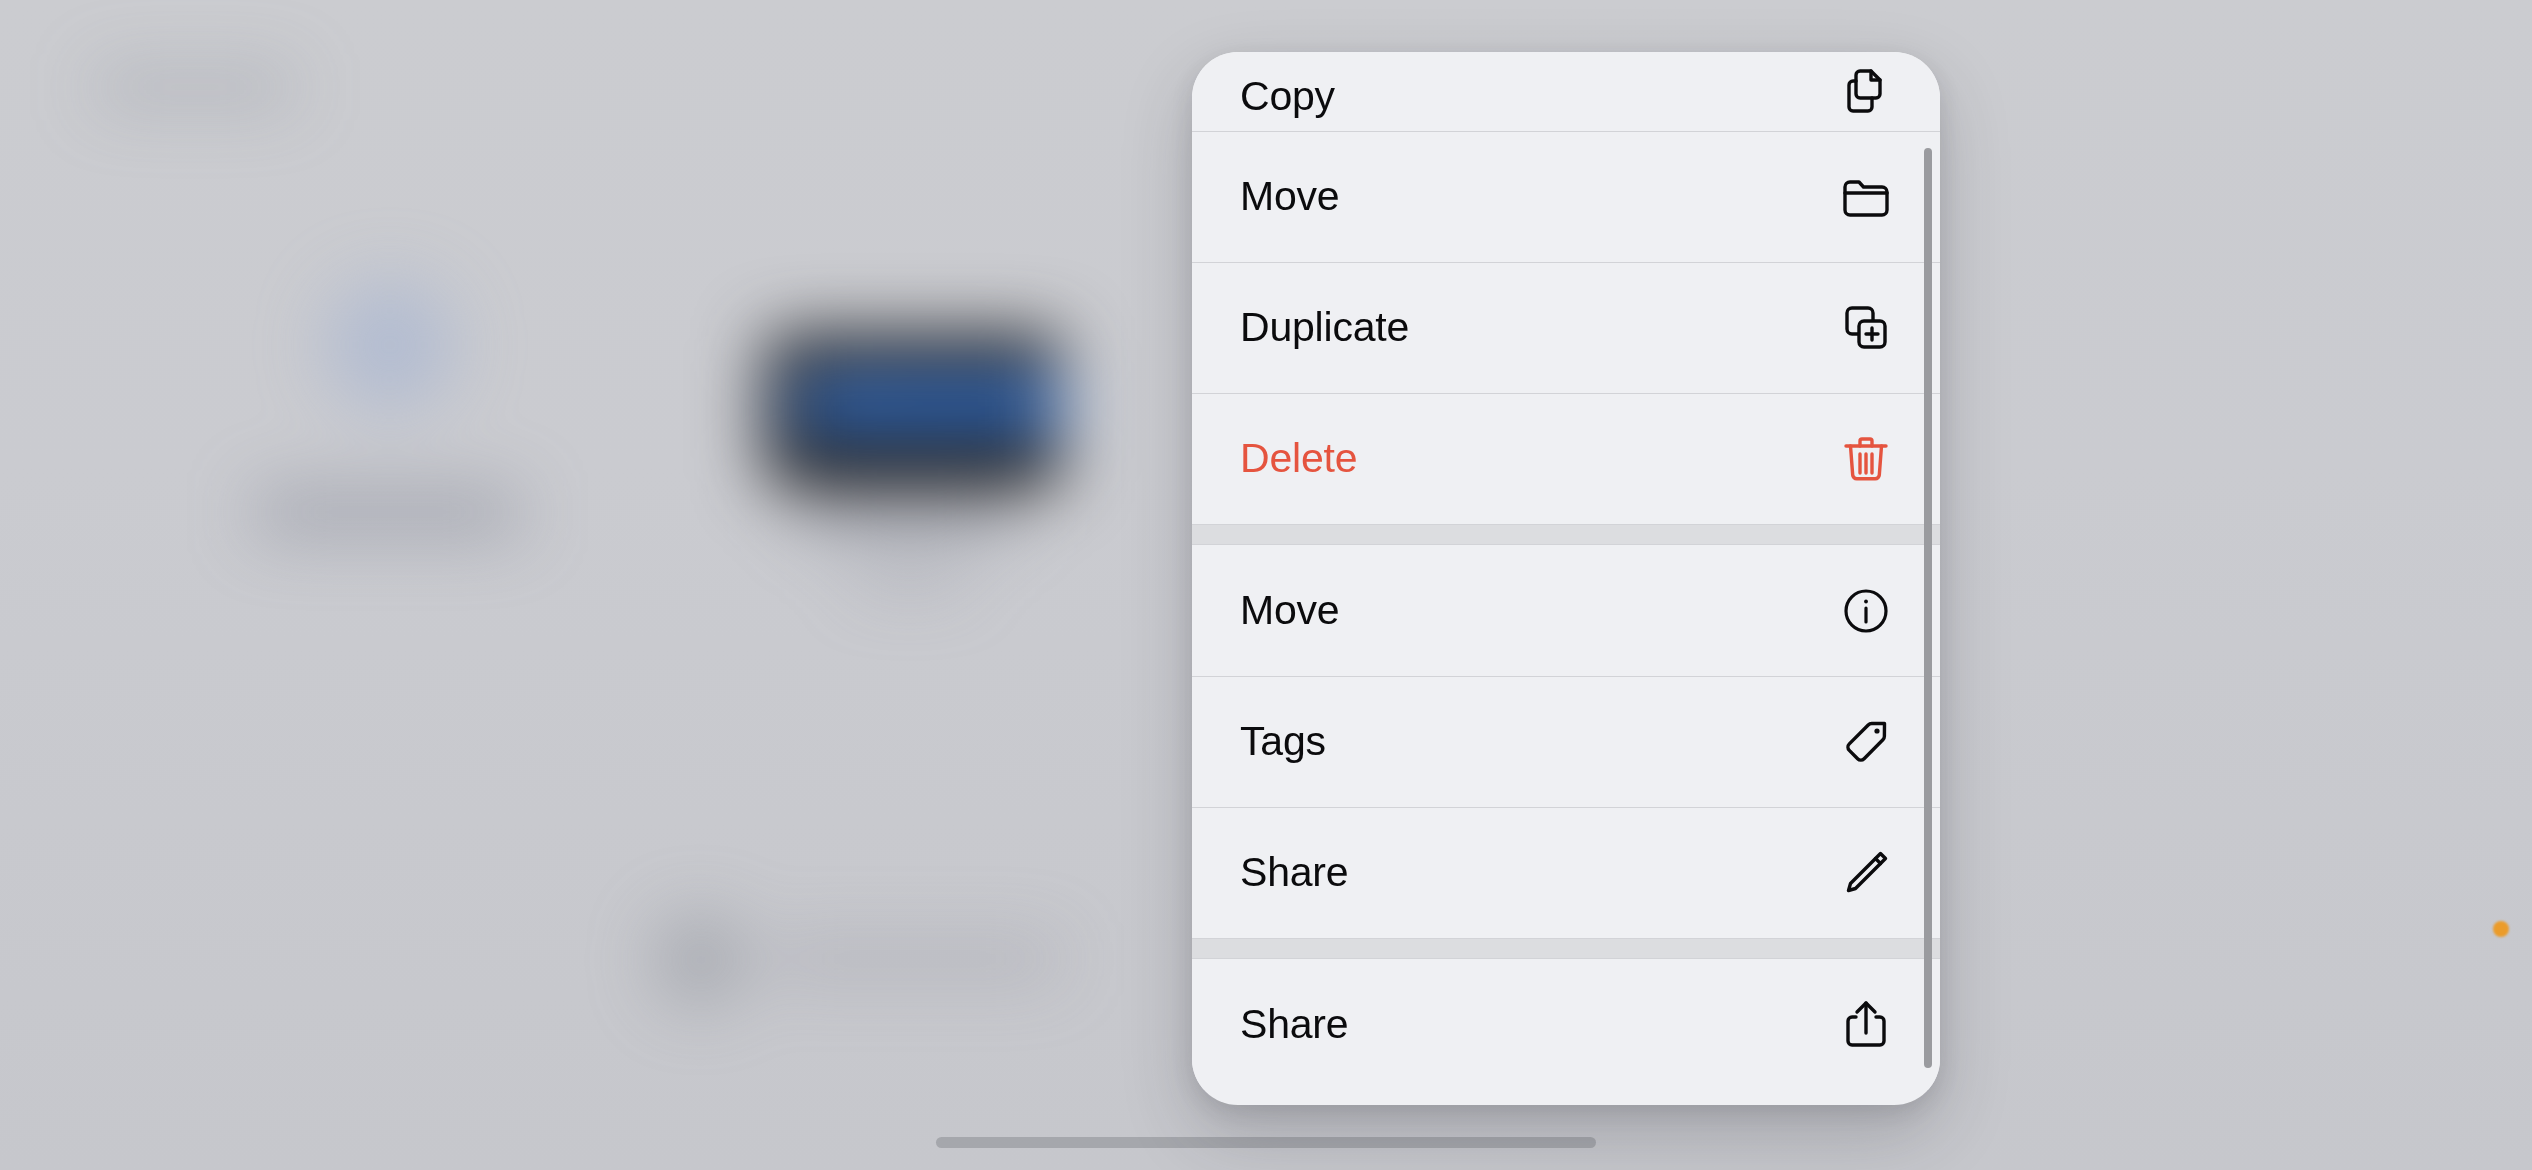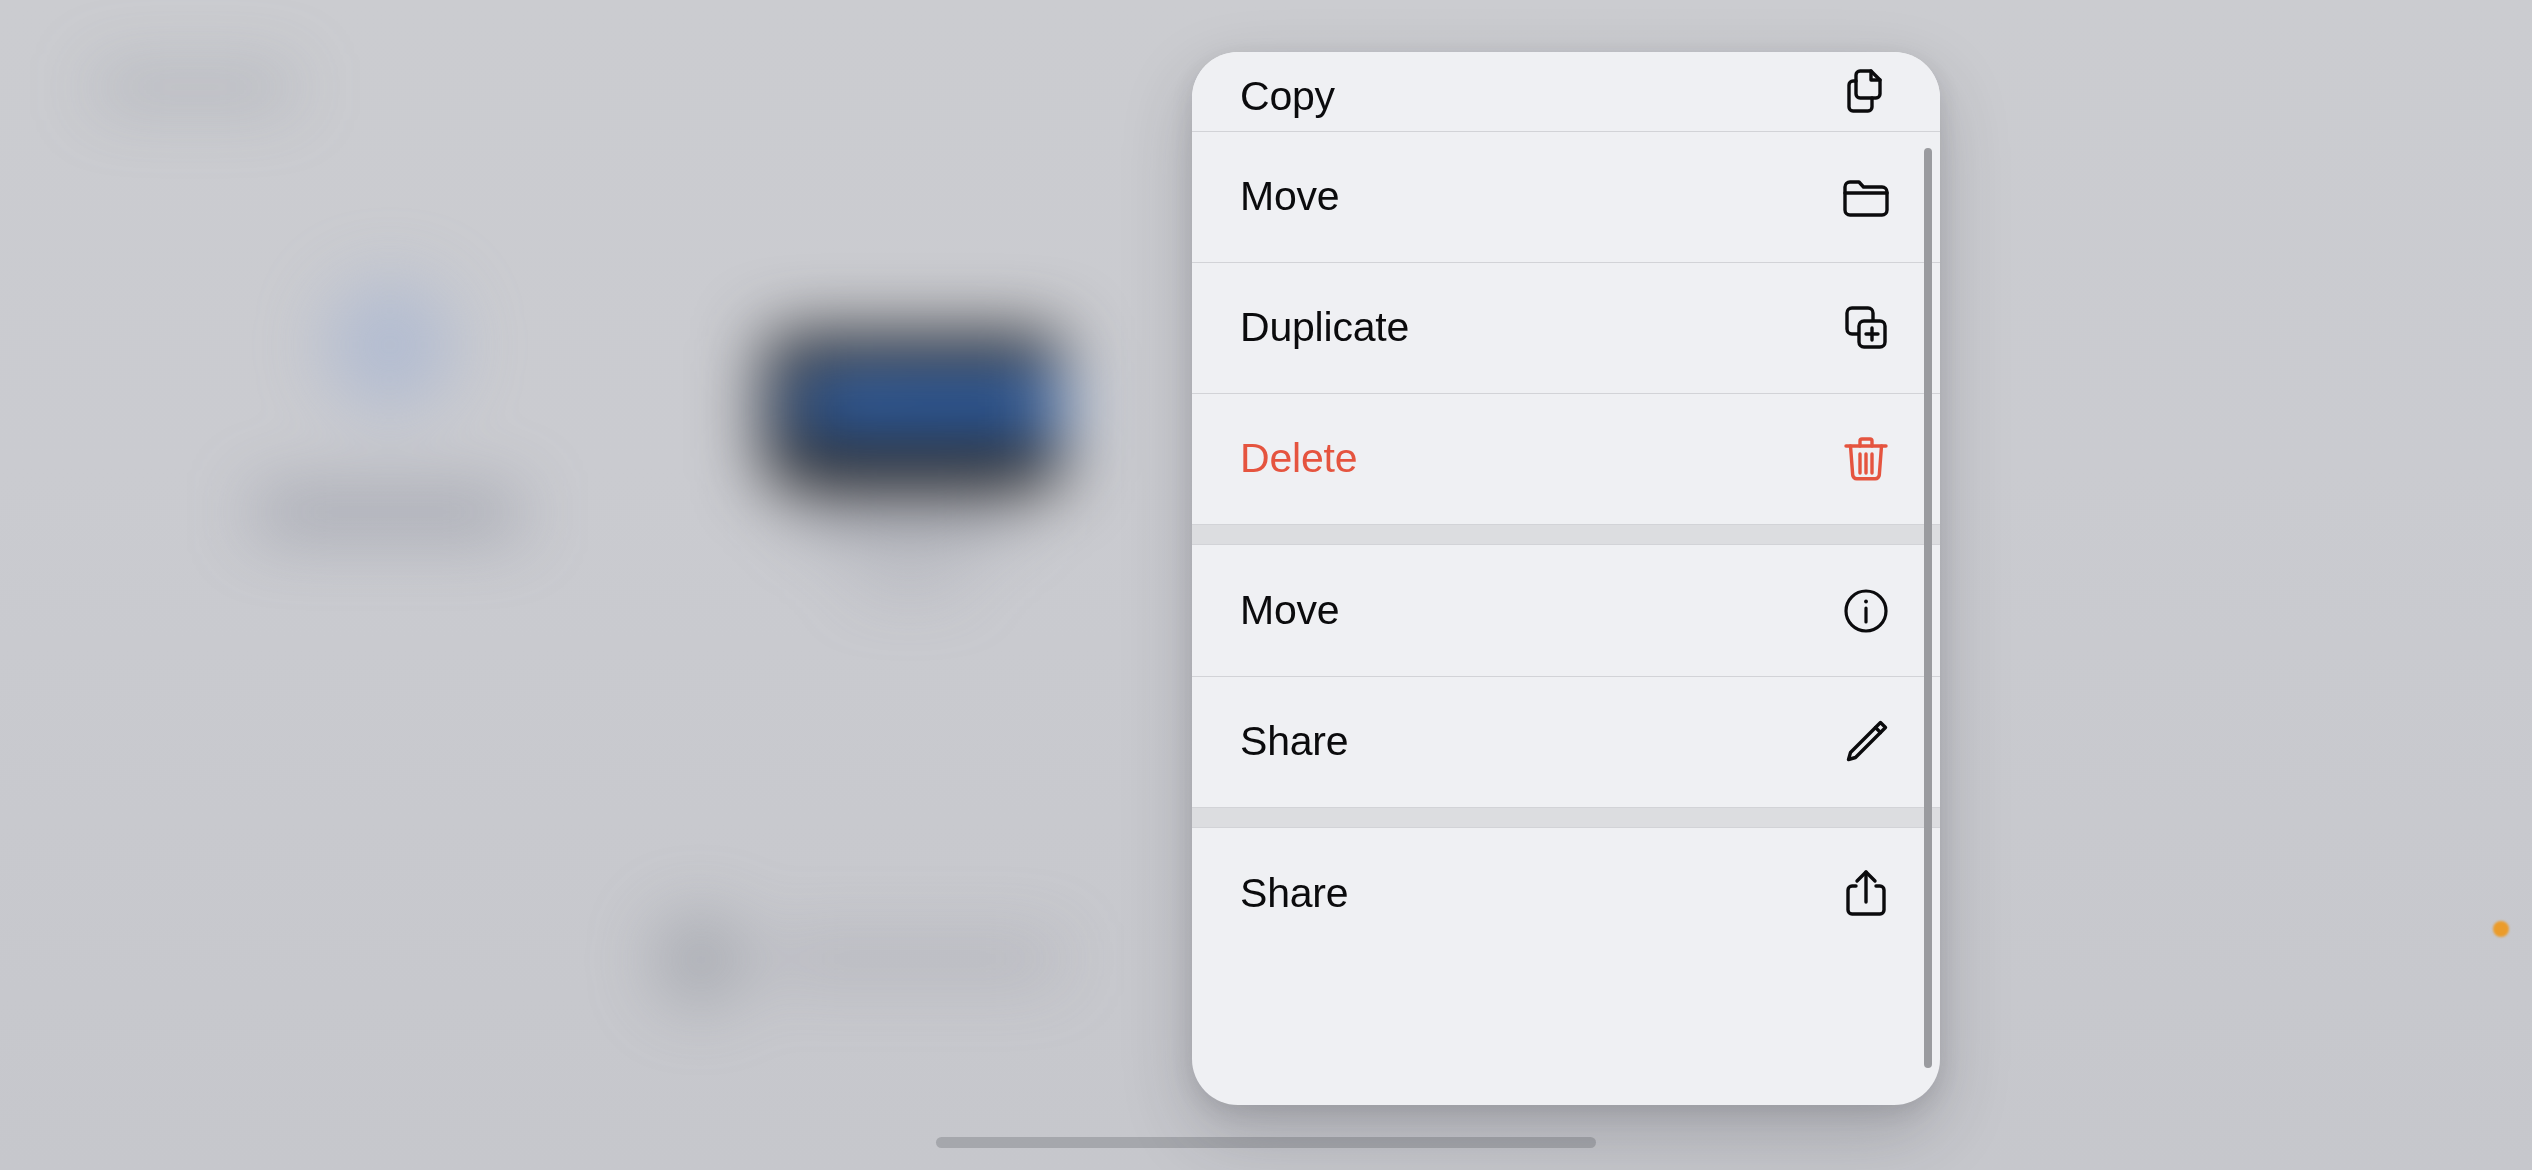--- a/index.html
+++ b/index.html
@@ -312,20 +312,29 @@
         <span class="row-label">Move</span>
         <span class="row-icon">
           <svg viewBox="0 0 52 52" fill="none" stroke="currentColor" stroke-width="3.2" stroke-linecap="round" stroke-linejoin="round">
             <circle cx="26" cy="26" r="20"></circle>
             <circle cx="26" cy="16.5" r="1.9" fill="currentColor" stroke="none"></circle>
             <path d="M26 23v14"></path>
           </svg>
         </span>
       </div>
 
+      <div class="menu-row">
+        <span class="row-label">Tags</span>
+        <span class="row-icon">
+          <svg viewBox="0 0 52 52" fill="none" stroke="currentColor" stroke-width="3.4" stroke-linecap="round" stroke-linejoin="round">
+            <path d="M44.5 7.5h-12.8a5 5 0 0 0-3.5 1.5L9.3 27.9a4.6 4.6 0 0 0 0 6.5l8.3 8.3a4.6 4.6 0 0 0 6.5 0L42.9 23.8a5 5 0 0 0 1.5-3.5z"></path>
+            <circle cx="37" cy="15" r="2.6" fill="currentColor" stroke="none"></circle>
+          </svg>
+        </span>
+      </div>
 
       <div class="menu-row">
         <span class="row-label">Share</span>
         <span class="row-icon">
           <svg viewBox="0 0 52 52" fill="none" stroke="currentColor" stroke-width="3.4" stroke-linecap="round" stroke-linejoin="round">
             <path d="M40.5 6.5l5 5-30 30-7 2 2-7z"></path>
             <path d="M35.5 11.5l5 5"></path>
           </svg>
         </span>
       </div>

